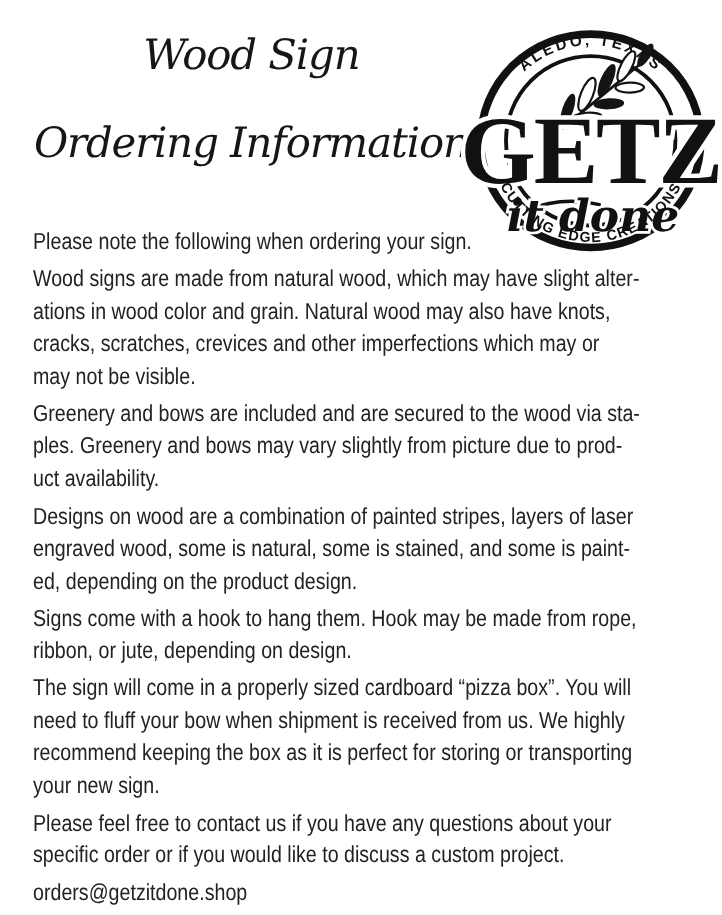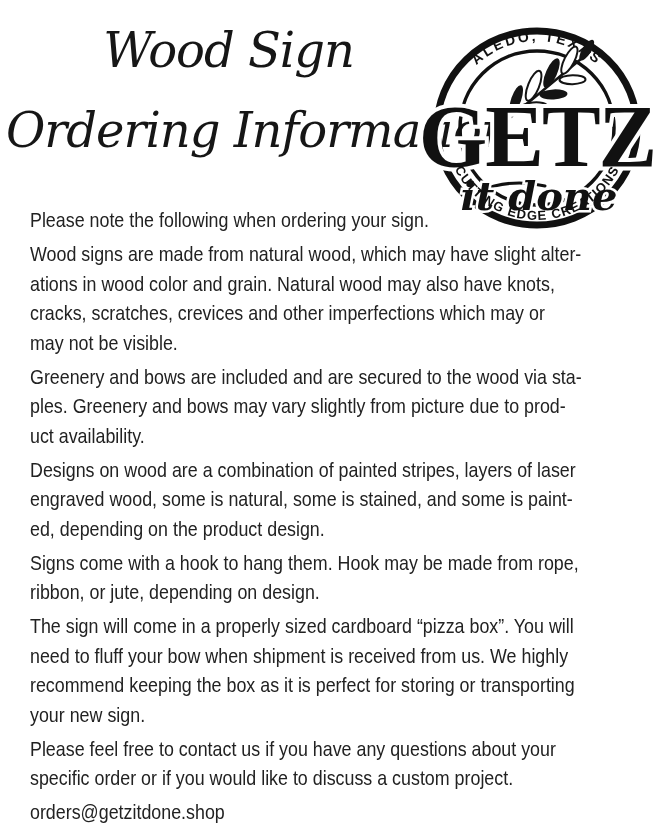--- a/index.html
+++ b/index.html
@@ -22,21 +22,21 @@
     top: 10px;
     left: 6px;
     width: 445px;
     text-align: center;
     color: #161616;
     font-family: "DejaVu Serif", serif;
     font-style: italic;
     letter-spacing: -1px;
   }
   .title .t-line {
-    font-size: 48px;
+    font-size: 38px;
     line-height: 80px;
     white-space: nowrap;
   }
 
   
   .logo {
     position: absolute;
     left: 421px;
     top: 14px;
     overflow: visible;

